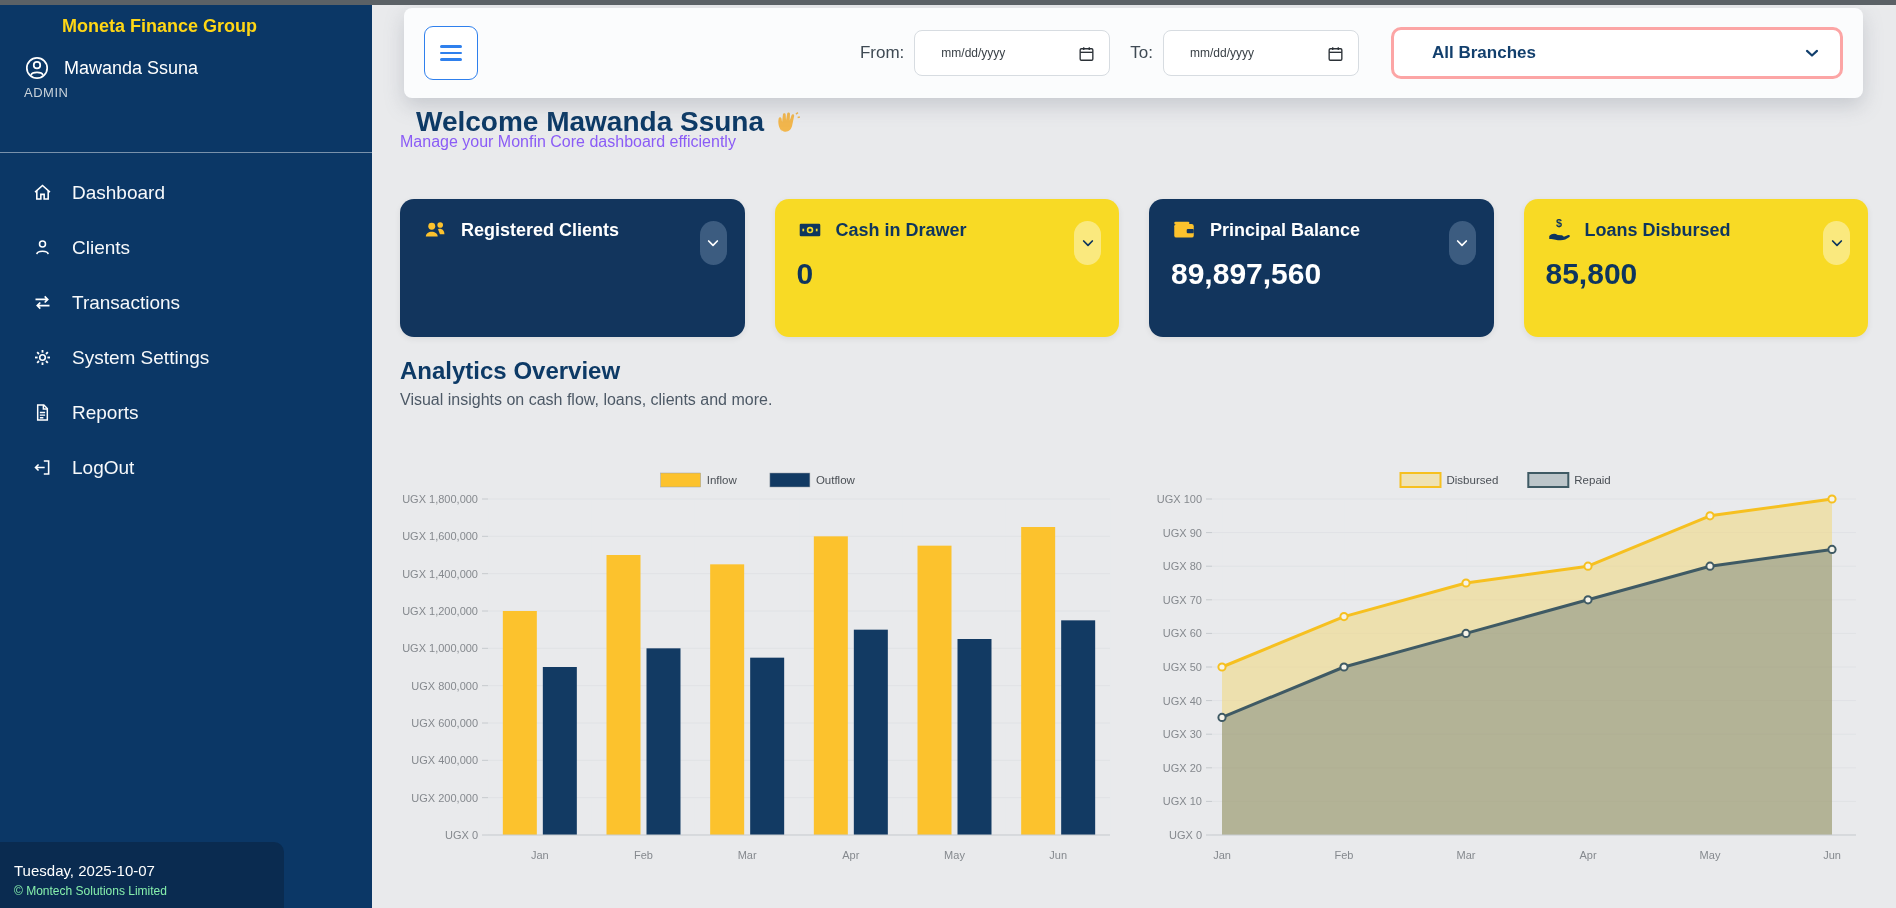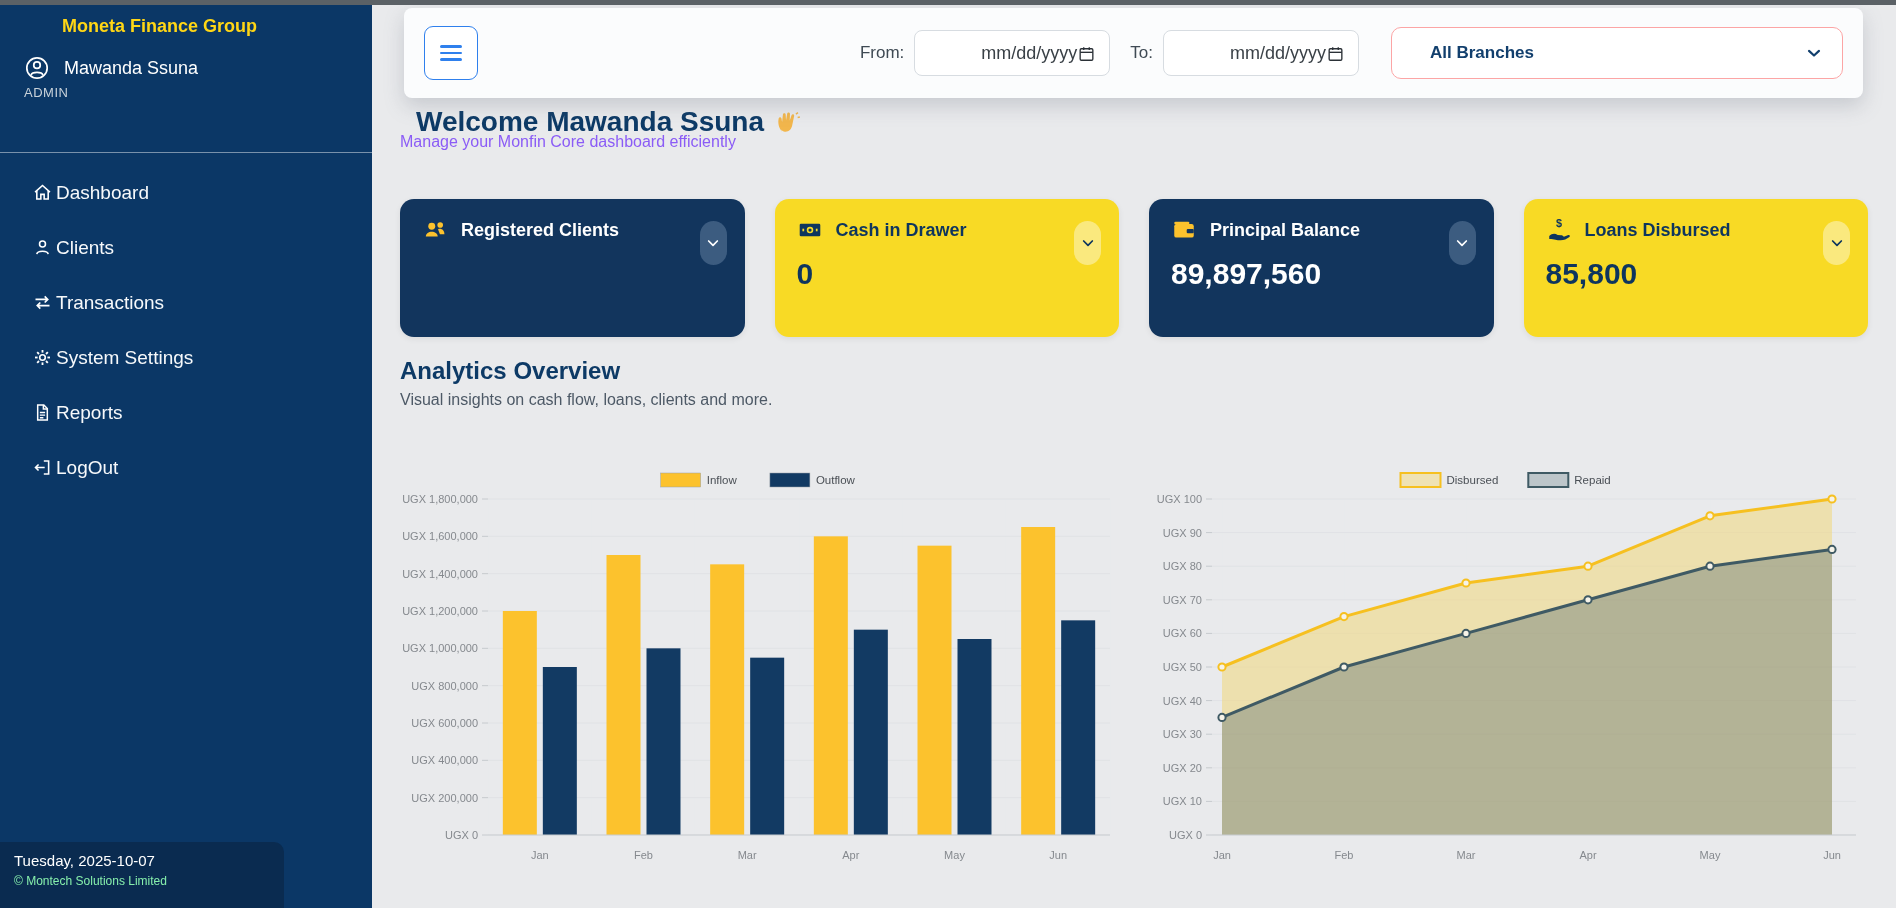--- a/index.html
+++ b/index.html
@@ -11,40 +11,40 @@
 
   
   .sidebar{position:absolute;left:0;top:5px;bottom:0;width:372px;background:#0b3766;color:#f5f7fa;z-index:5;}
   .brand{position:absolute;left:24px;top:11px;font-size:18px;font-weight:bold;color:#ffd615;margin-left:38px;}
   .user-row{position:absolute;left:24px;top:50px;display:flex;align-items:center;gap:14px;}
   .user-row .avatar{width:26px;height:26px;color:#fff;}
   .user-name{font-size:18px;color:#fff;}
   .user-role{position:absolute;left:24px;top:80px;font-size:13px;color:#c9d2da;letter-spacing:.5px;}
   .sidebar-divider{position:absolute;left:0;top:147px;width:100%;height:0;border-top:1px solid rgba(255,255,255,.45);}
   .nav{position:absolute;left:0;top:160px;width:100%;}
-  .nav-item{display:flex;align-items:center;height:55px;padding-left:32px;cursor:pointer;font-size:19px;color:#f7f9fb;}
+  .nav-item{display:flex;align-items:center;height:55px;padding-left:32px;cursor:pointer;font-size:19px;color:#f7f9fb;gap:16px;}
   .nav-item .nico{width:21px;height:21px;flex:0 0 21px;margin-right:3px;color:#fff;}
-  .side-footer{position:absolute;left:0;bottom:0;width:284px;height:66px;background:#0a2b50;border-top-right-radius:10px;padding:10px 14px;box-sizing:border-box;}
+  .side-footer{position:absolute;left:0;bottom:0;width:284px;height:66px;background:#0a2b50;border-top-right-radius:10px;padding:20px 14px;box-sizing:border-box;}
   .side-footer .date{font-size:15px;color:#ffffff;margin-bottom:5px;}
   .side-footer .copy{font-size:12px;color:#86efac;}
 
   
   .main{position:absolute;left:372px;top:5px;right:0;bottom:0;}
 
   .topbar{position:absolute;left:32px;right:33px;top:3px;height:90px;background:#fbfcfd;border-radius:8px;
     box-shadow:0 8px 20px rgba(110,120,132,.28);display:flex;align-items:center;padding:0 20px;box-sizing:border-box;z-index:10;}
   .hamburger{width:52px;height:52px;border:1.6px solid #2f80ed;border-radius:9px;background:#fff;display:flex;flex-direction:column;
     justify-content:center;align-items:center;gap:4px;cursor:pointer;margin-right:auto;}
   .hamburger span{display:block;width:22px;height:2.6px;background:#2f80ed;border-radius:2px;}
   .filter-label{font-size:17px;color:#3f4a54;margin:0 10px 0 6px;}
   .date-field{width:196px;height:46px;border:1px solid #d7dce1;border-radius:8px;background:#fff;display:flex;align-items:center;
     padding:0 13px 0 26px;box-sizing:border-box;margin-right:14px;cursor:text;}
-  .date-field .ph{font-size:18px;color:#3a4147;flex:1;text-align:right;}
+  .date-field .ph{font-size:12px;color:#3a4147;flex:1;text-align:left;}
   .date-field .cal{width:19px;height:19px;color:#2b3137;}
-  .branch-select{width:452px;height:52px;border:1px solid #fca5a5;border-radius:10px;background:#fff;display:flex;align-items:center;
+  .branch-select{width:452px;height:52px;border:3px solid #fca5a5;border-radius:10px;background:#fff;display:flex;align-items:center;
     padding:0 18px 0 38px;box-sizing:border-box;margin-left:18px;cursor:pointer;}
   .branch-select .val{flex:1;font-size:17px;font-weight:bold;color:#123f6d;}
   .branch-select .chev{width:20px;height:20px;color:#123f6d;}
 
   .welcome-h{position:absolute;left:28px;top:85px;font-size:28px;font-weight:bold;color:#0d3a66;z-index:1;display:flex;align-items:center;gap:10px;}
   .welcome-h .wave{width:27px;height:27px;}
   .welcome-sub{position:absolute;left:28px;top:128px;font-size:16px;color:#8b5cf6;z-index:1;}
 
   .cards{position:absolute;left:28px;top:194px;width:1468px;display:flex;gap:30px;}
   .card{flex:1;height:138px;border-radius:14px;position:relative;padding:18px 22px;box-sizing:border-box;box-shadow:0 2px 6px rgba(0,0,0,.07);}

